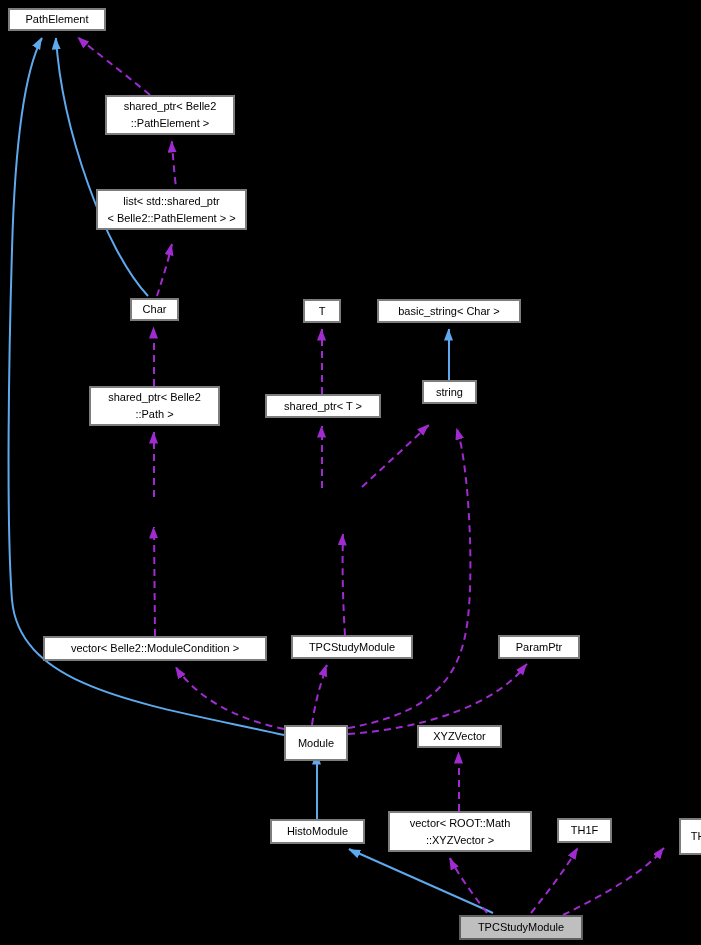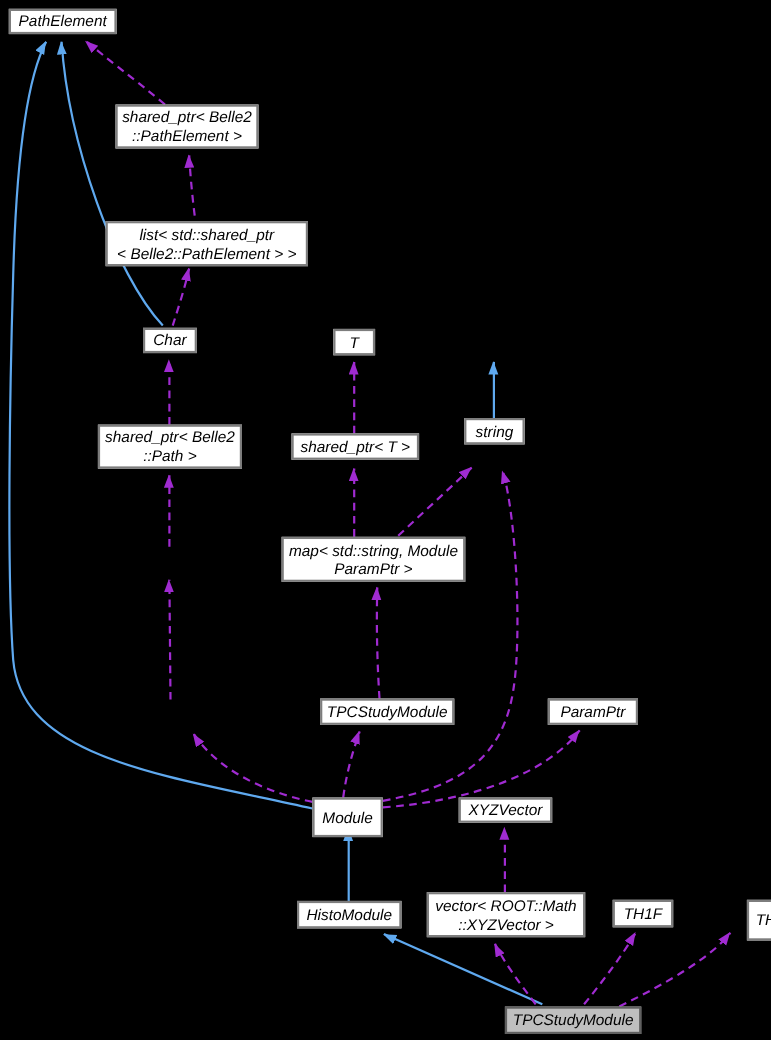--- a/index.html
+++ b/index.html
@@ -20,25 +20,24 @@
   .node {
     position: absolute;
     box-sizing: border-box;
     background: var(--node-fill, #fff);
     border: 2px solid var(--node-border, #7d7d7d);
     color: var(--node-text, #000);
     display: flex;
     align-items: center;
     justify-content: center;
     text-align: center;
-    font-size: 14px;
+    font-size: 11px;
     line-height: 17px;
     white-space: pre-line;
     cursor: pointer;
-    font-style: italic;
   }
   .node.highlight {
     background: var(--highlight-fill, #bfbfbf);
     border-color: var(--highlight-border, #606060);
     cursor: default;
     align-items: center;
   }
 </style>
 </head>
 <body>
@@ -83,53 +82,55 @@
 
   <div class="node" style="left:8px;top:8px;width:98px;height:23px">
     <span>PathElement</span>
   </div>
 
   <div class="node" style="left:105px;top:95px;width:130px;height:40px">
     <span>shared_ptr&lt; Belle2
 ::PathElement &gt;</span>
   </div>
 
-  <div class="node" style="left:96px;top:201px;width:184px;height:41px">
+  <div class="node" style="left:96px;top:189px;width:151px;height:41px">
     <span>list&lt; std::shared_ptr
 &lt; Belle2::PathElement &gt; &gt;</span>
   </div>
 
   <div class="node" style="left:130px;top:298px;width:49px;height:23px">
     <span>Char</span>
   </div>
 
   <div class="node" style="left:303px;top:299px;width:38px;height:24px">
     <span>T</span>
   </div>
 
+  <div class="node" style="left:377px;top:299px;width:144px;height:24px">
+    <span>basic_string&lt; Char &gt;</span>
+  </div>
 
   <div class="node" style="left:89px;top:386px;width:131px;height:40px">
     <span>shared_ptr&lt; Belle2
 ::Path &gt;</span>
   </div>
 
   <div class="node" style="left:265px;top:394px;width:116px;height:24px">
     <span>shared_ptr&lt; T &gt;</span>
   </div>
 
   <div class="node" style="left:422px;top:380px;width:55px;height:24px">
     <span>string</span>
   </div>
 
 
-  <div class="node" style="left:256px;top:488px;width:167px;height:41px">
-    <span>map&lt; std::string, Module
-ParamPtr &gt;</span>
+
+  <div class="node" style="left:43px;top:636px;width:224px;height:25px">
+    <span>vector&lt; Belle2::ModuleCondition &gt;</span>
   </div>
-
 
   <div class="node" style="left:291px;top:635px;width:122px;height:24px">
     <span>TPCStudyModule</span>
   </div>
 
   <div class="node" style="left:498px;top:635px;width:82px;height:24px">
     <span>ParamPtr</span>
   </div>
 
   <div class="node" style="left:284px;top:725px;width:64px;height:36px">

